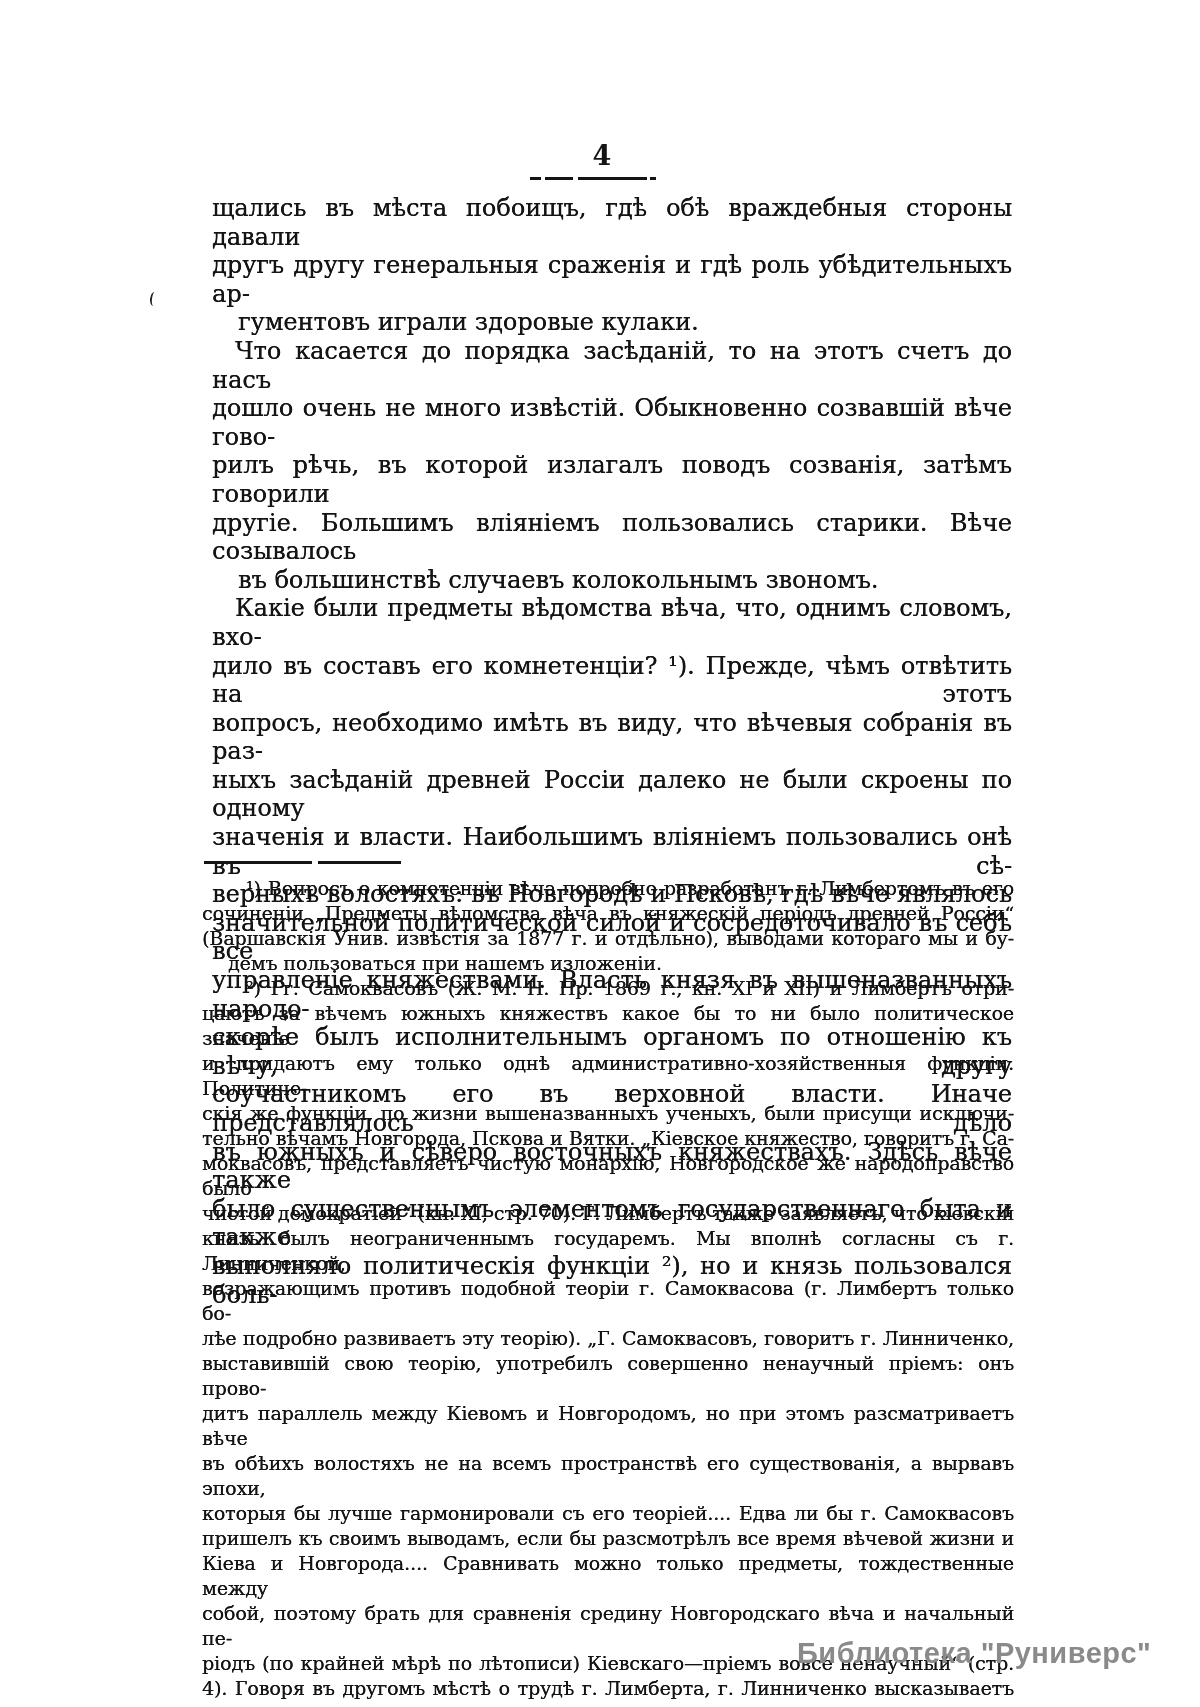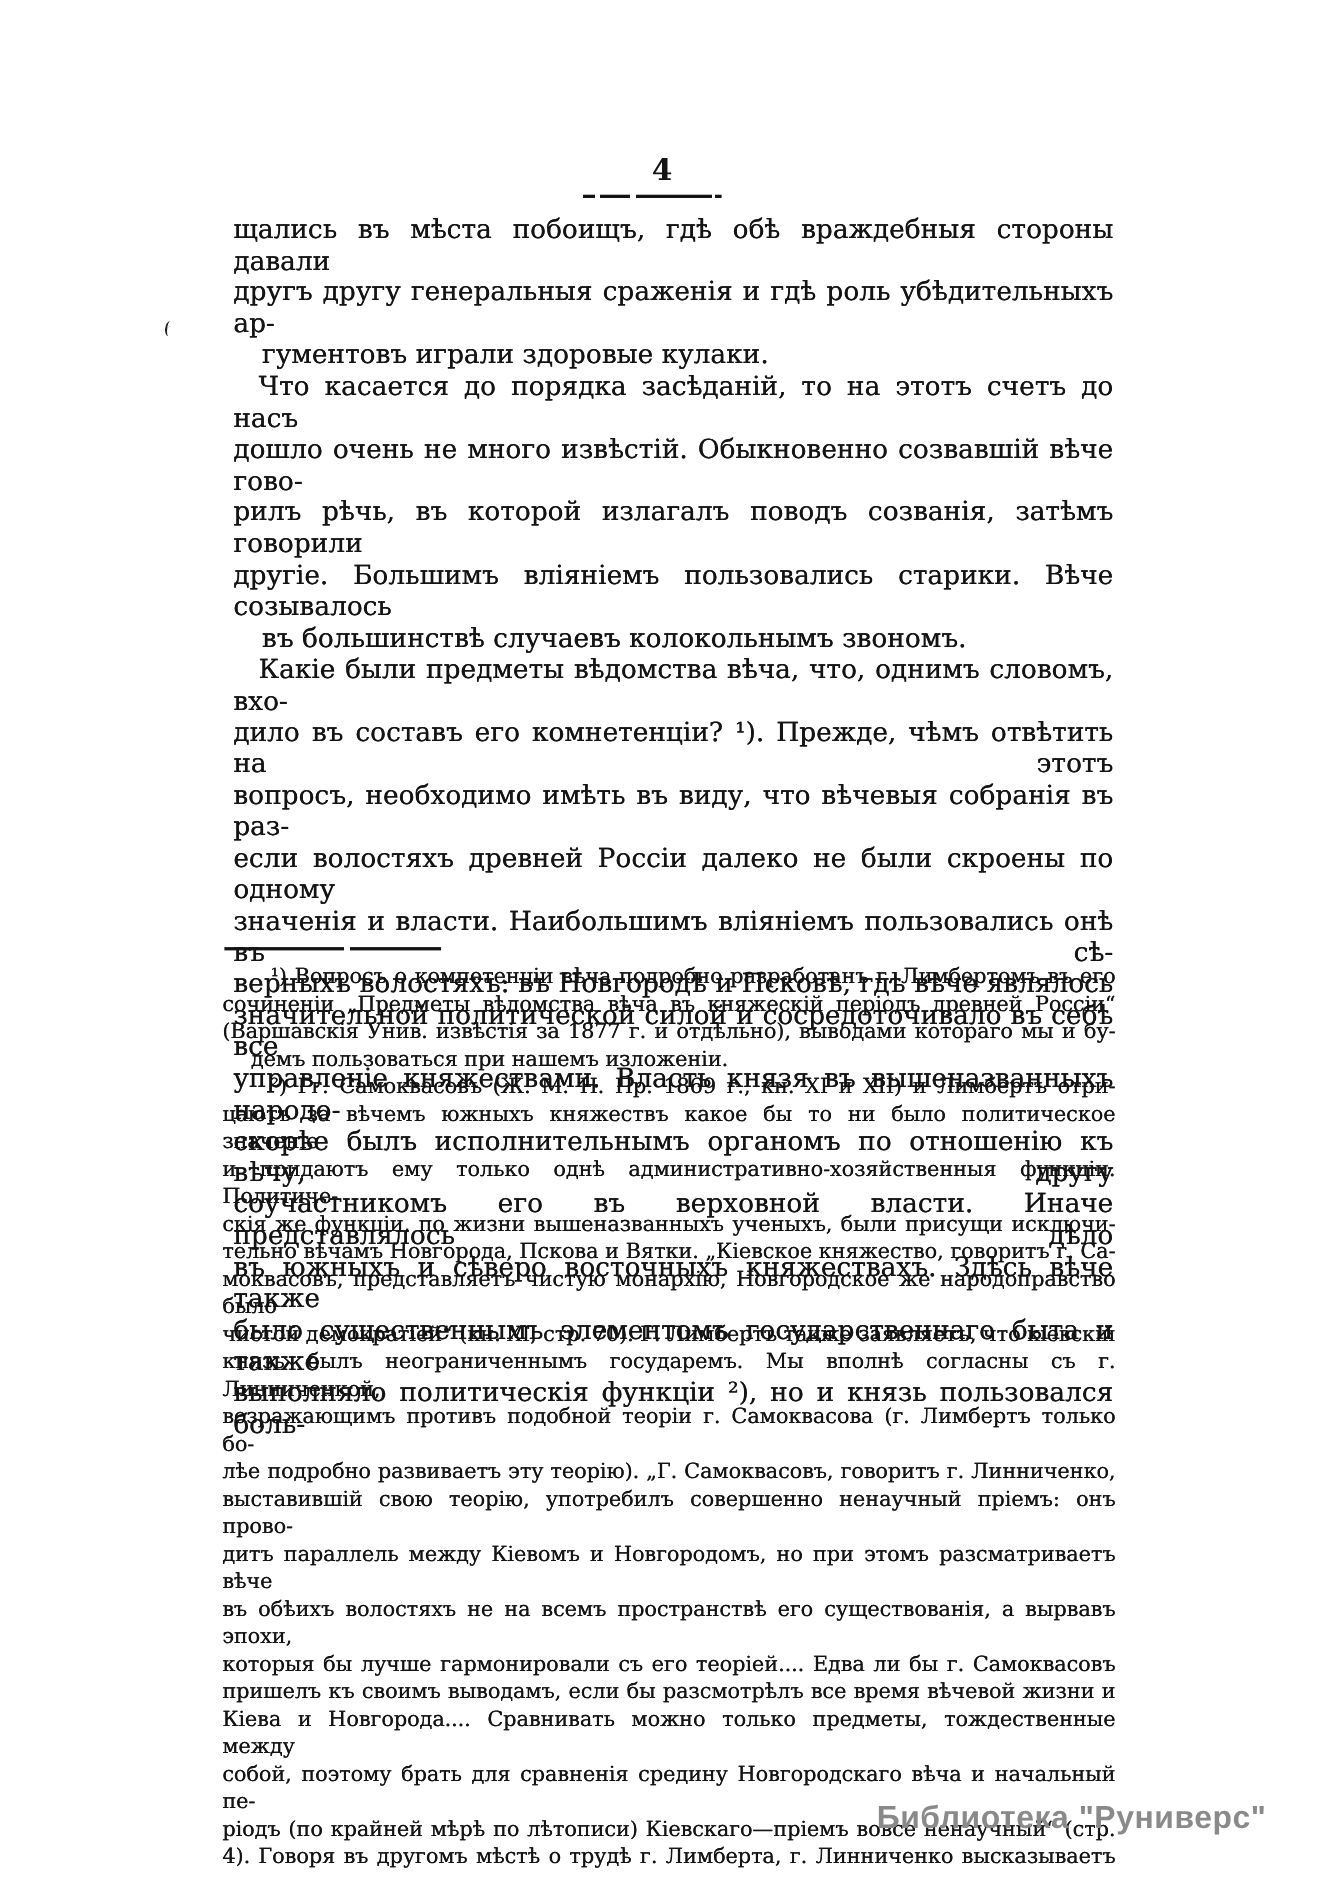--- a/index.html
+++ b/index.html
@@ -97,21 +97,21 @@
       <div class="line">другъ другу генеральныя сраженія и гдѣ роль убѣдительныхъ ар-</div>
       <div class="line end">гументовъ играли здоровые кулаки.</div>
       <div class="line indent">Что касается до порядка засѣданій, то на этотъ счетъ до насъ</div>
       <div class="line">дошло очень не много извѣстій. Обыкновенно созвавшій вѣче гово-</div>
       <div class="line">рилъ рѣчь, въ которой излагалъ поводъ созванія, затѣмъ говорили</div>
       <div class="line">другіе. Большимъ вліяніемъ пользовались старики. Вѣче созывалось</div>
       <div class="line end">въ большинствѣ случаевъ колокольнымъ звономъ.</div>
       <div class="line indent">Какіе были предметы вѣдомства вѣча, что, однимъ словомъ, вхо-</div>
       <div class="line">дило въ составъ его комнетенціи? ¹). Прежде, чѣмъ отвѣтить на этотъ</div>
       <div class="line">вопросъ, необходимо имѣть въ виду, что вѣчевыя собранія въ раз-</div>
-      <div class="line">если волостяхъ древней Россіи далеко не были скроены по одному</div>
+      <div class="line">ныхъ засѣданій древней Россіи далеко не были скроены по одному</div>
       <div class="line">значенія и власти. Наибольшимъ вліяніемъ пользовались онѣ въ сѣ-</div>
       <div class="line">верныхъ волостяхъ: въ Новгородѣ и Псковѣ, гдѣ вѣче являлось</div>
       <div class="line">значительной политической силой и сосредоточивало въ себѣ все</div>
       <div class="line">управленіе княжествами. Власть князя въ вышеназванныхъ народо-</div>
       <div class="line">скорѣе былъ исполнительнымъ органомъ по отношенію къ вѣчу, другу</div>
       <div class="line">соучастникомъ его въ верховной власти. Иначе представлялось дѣло</div>
       <div class="line">въ южныхъ и сѣверо восточныхъ княжествахъ. Здѣсь вѣче также</div>
       <div class="line">было существеннымъ элементомъ государственнаго быта и также</div>
       <div class="line">выполняло политическія функціи ²), но и князь пользовался боль-</div>
     </div>

